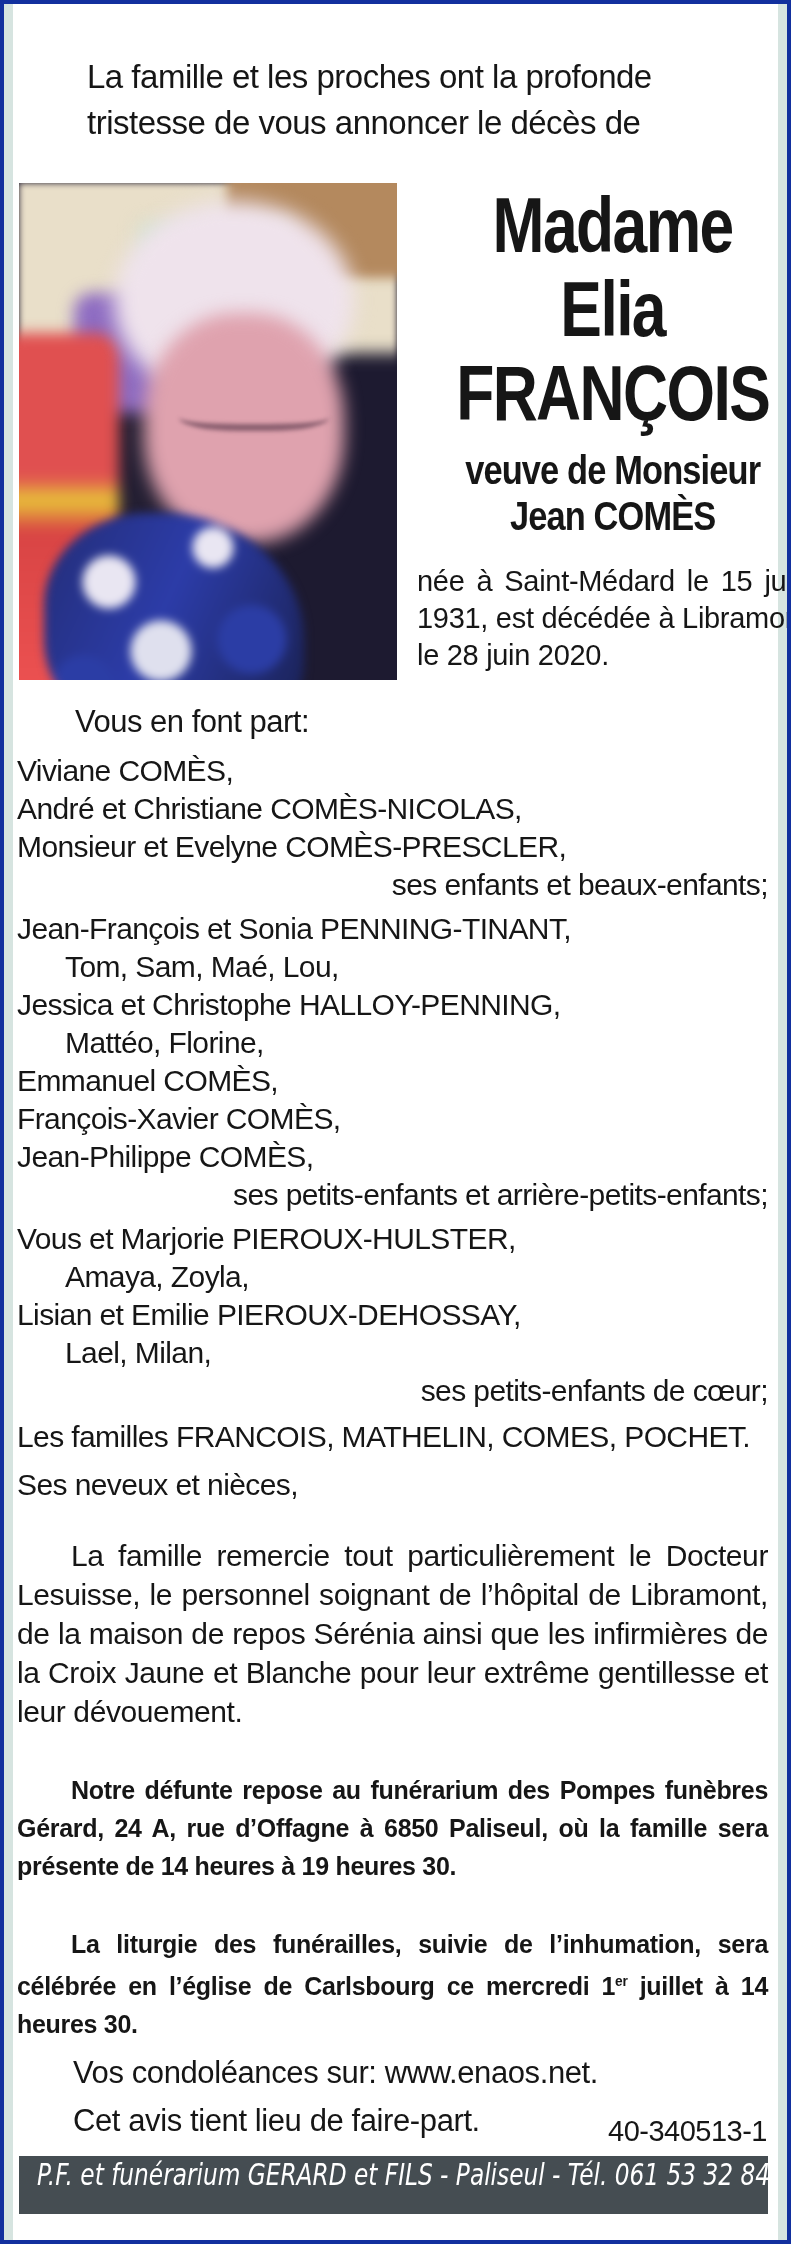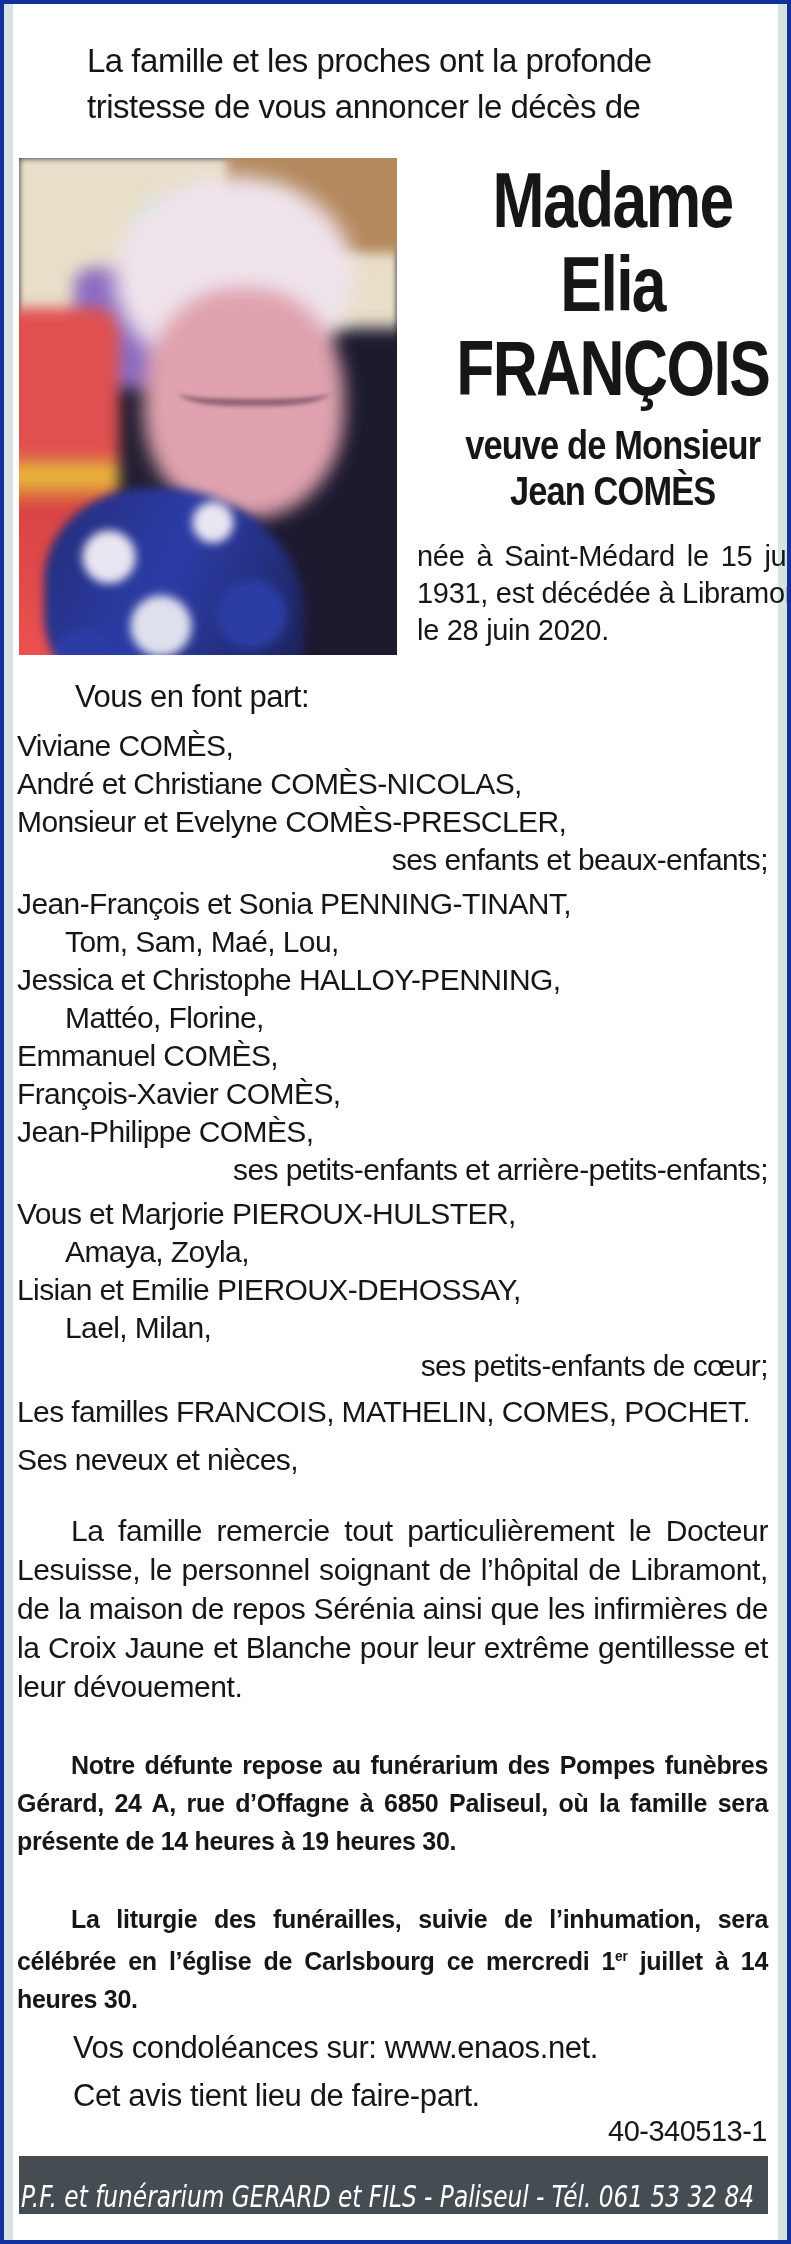--- a/index.html
+++ b/index.html
@@ -4,25 +4,25 @@
 <style>
   html,body { margin:0; padding:0; background:#ffffff; }
   .page {
     position:relative; width:791px; height:2244px; box-sizing:border-box;
     background:#ffffff; border:4px solid #12309e; overflow:hidden;
     font-family:"Liberation Sans", sans-serif; color:#161616;
   }
   .edge { position:absolute; top:0; bottom:0; width:9px; background:#d6e4e0; }
   .edge-left { left:0; }
   .edge-right { right:0; }
-  .content { position:absolute; left:13px; right:19px; top:0; }
+  .content { position:absolute; left:13px; right:19px; top:16px; }
 
   .intro { margin:34px 0 0 70px; font-size:33px; line-height:46px; letter-spacing:-0.5px; }
 
-  .row { display:flex; margin-top:28px; }
+  .row { display:flex; margin-top:37px; }
   .photo { flex:none; position:relative; width:378px; height:497px; overflow:hidden; background:#241f33; margin-left:2px; }
   .photo .layer { position:absolute; }
   .ph-wall { left:0; top:0; right:0; height:210px; background:#e9dfc9; filter:blur(3px); }
   .ph-wall-brown { right:-20px; top:-15px; width:190px; height:110px; background:#b4895e; filter:blur(6px); }
   .ph-wall-mint { left:120px; top:40px; width:150px; height:120px; background:#cfe2cd; filter:blur(9px); }
   .ph-wall-purple { left:55px; top:110px; width:120px; height:120px; background:#8e6cc2; border-radius:18px; filter:blur(8px); }
   .ph-dark { left:150px; top:170px; right:-30px; bottom:-20px; background:#1d1a30; filter:blur(8px); }
   .ph-ext { left:-20px; top:150px; width:120px; height:380px; background:linear-gradient(#e05050 0%, #e05050 38%, #e8c838 44%, #d84444 52%, #ef5353 100%); border-radius:22px; filter:blur(7px); }
   .ph-hair { left:95px; top:18px; width:240px; height:200px; background:#efe3ec; border-radius:50%; filter:blur(10px); }
   .ph-face { left:125px; top:130px; width:200px; height:230px; background:#dfa2ae; border-radius:46%; filter:blur(9px); }
@@ -51,21 +51,21 @@
   .tag { text-align:right; }
   .nieces { margin-top:10px; }
   .families { margin-top:8px; }
 
   .para { margin-top:32px; font-size:30px; line-height:39px; text-align:justify; text-indent:54px; letter-spacing:-0.4px; }
   .para.bold { font-weight:bold; font-size:25px; line-height:38px; margin-top:40px; letter-spacing:-0.3px; }
   .para.bold sup { font-size:0.55em; }
   .single { margin-top:12px; margin-left:56px; font-size:31px; letter-spacing:-0.4px; }
 
   .ref { position:absolute; right:20px; bottom:92px; font-size:29px; letter-spacing:-0.5px; }
-  .bar { position:absolute; left:15px; right:19px; bottom:26px; height:58px; background:#454d52; color:#ffffff; display:flex; align-items:flex-end; padding-left:2px; }
+  .bar { position:absolute; left:15px; right:19px; bottom:26px; height:58px; background:#454d52; color:#ffffff; display:flex; align-items:flex-start; padding-left:18px; }
   .bar-text { display:inline-block; font-family:"DejaVu Sans", sans-serif; font-style:italic; font-size:31px; white-space:nowrap; transform:scaleX(0.75); transform-origin:left center; letter-spacing:0; }
 </style>
 </head>
 <body>
 
 <div class="page">
   <div class="edge edge-left"></div>
   <div class="edge edge-right"></div>
 
   <div class="content">

